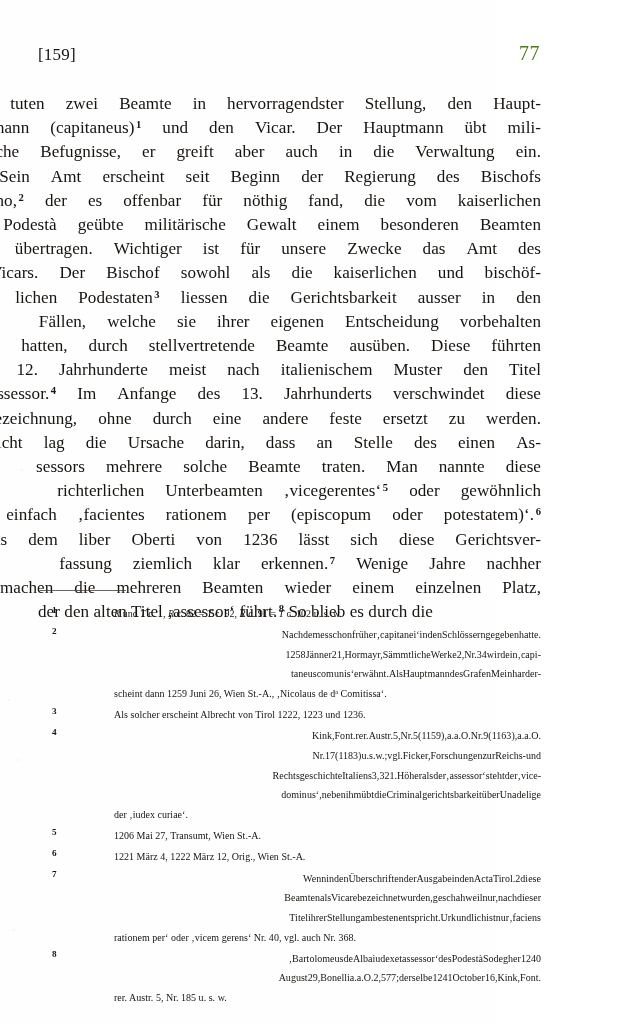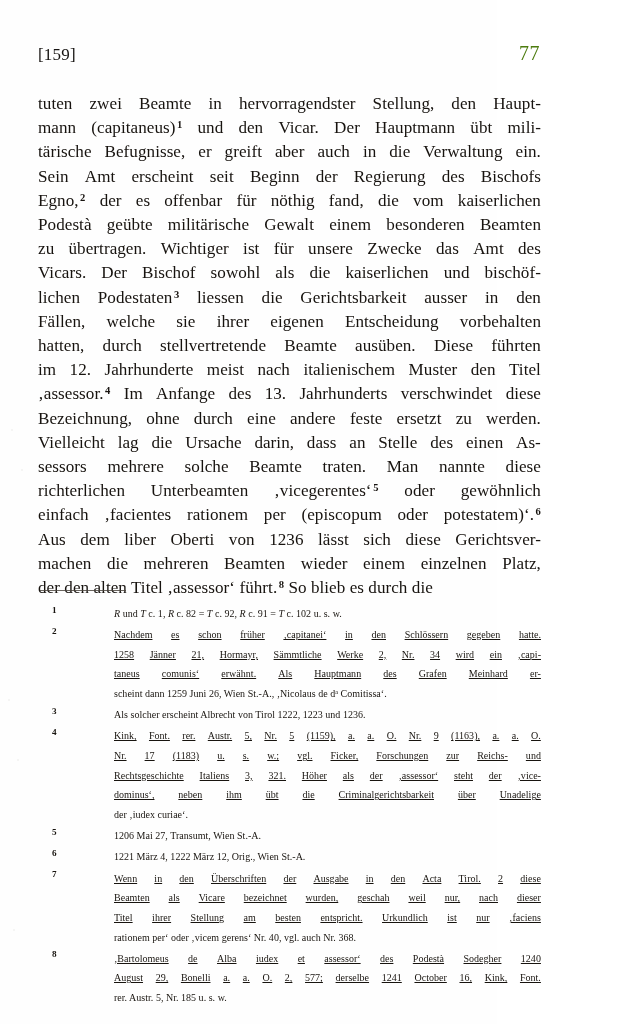--- a/index.html
+++ b/index.html
@@ -56,22 +56,23 @@
   .body-line {
     font-size: 17.1px;
     line-height: 24.2px;
     color: #17130f;
     white-space: nowrap;
     letter-spacing: 0.05px;
   }
   
   .body-line.j {
     display: flex;
-    justify-content: space-between;
+    justify-content: flex-end;
     white-space: normal;
+    gap: 21px;
   }
   .body-line.j > span { white-space: pre; }
   .body-line.last { justify-content: flex-start; }
 
   sup.fn {
     font-size: 0.62em;
     vertical-align: 0.48em;
     line-height: 0;
     padding-left: 1.5px;
     font-weight: 700;
@@ -121,23 +122,22 @@
   .fn-line {
     font-size: 10px;
     line-height: 19.65px;
     color: #18140f;
     white-space: nowrap;
     letter-spacing: 0.02px;
     margin-left: 44px;
   }
   .fn-line.j {
     display: flex;
-    justify-content: space-between;
+    justify-content: flex-end;
     white-space: normal;
-    text-decoration: underline;
   }
   .fn-line.j > span { white-space: pre; }
   .fn-line.last { justify-content: flex-start; }
 
   
   .scan-speckle {
     position: absolute;
     left: 0; top: 0;
     width: 34px; height: 1024px;
     pointer-events: none;
@@ -354,20 +354,29 @@
         <span>Aus</span>
         <span>dem</span>
         <span>liber</span>
         <span>Oberti</span>
         <span>von</span>
         <span>1236</span>
         <span>lässt</span>
         <span>sich</span>
         <span>diese</span>
         <span>Gerichtsver-</span>
+      </div>
+      <div class="body-line j">
+        <span>fassung</span>
+        <span>ziemlich</span>
+        <span>klar</span>
+        <span>erkennen.<sup class="fn">7</sup></span>
+        <span>Wenige</span>
+        <span>Jahre</span>
+        <span>nachher</span>
       </div>
       <div class="body-line j">
         <span>machen</span>
         <span>die</span>
         <span>mehreren</span>
         <span>Beamten</span>
         <span>wieder</span>
         <span>einem</span>
         <span>einzelnen</span>
         <span>Platz,</span>

